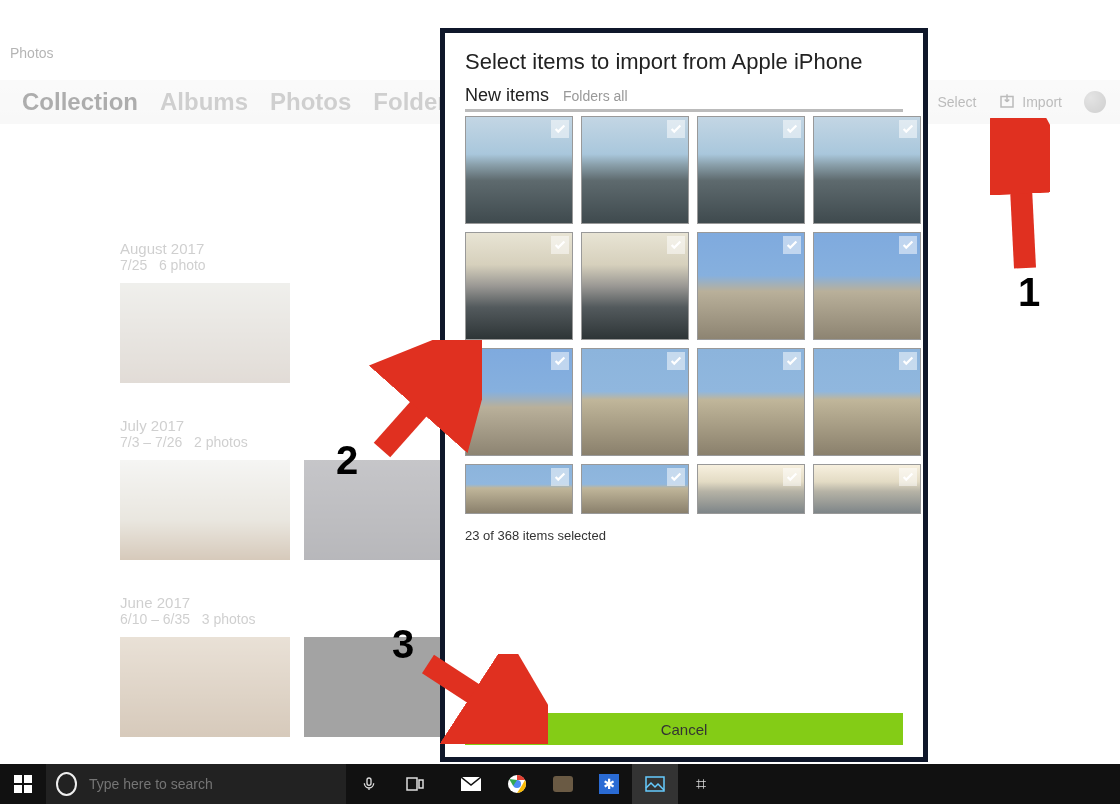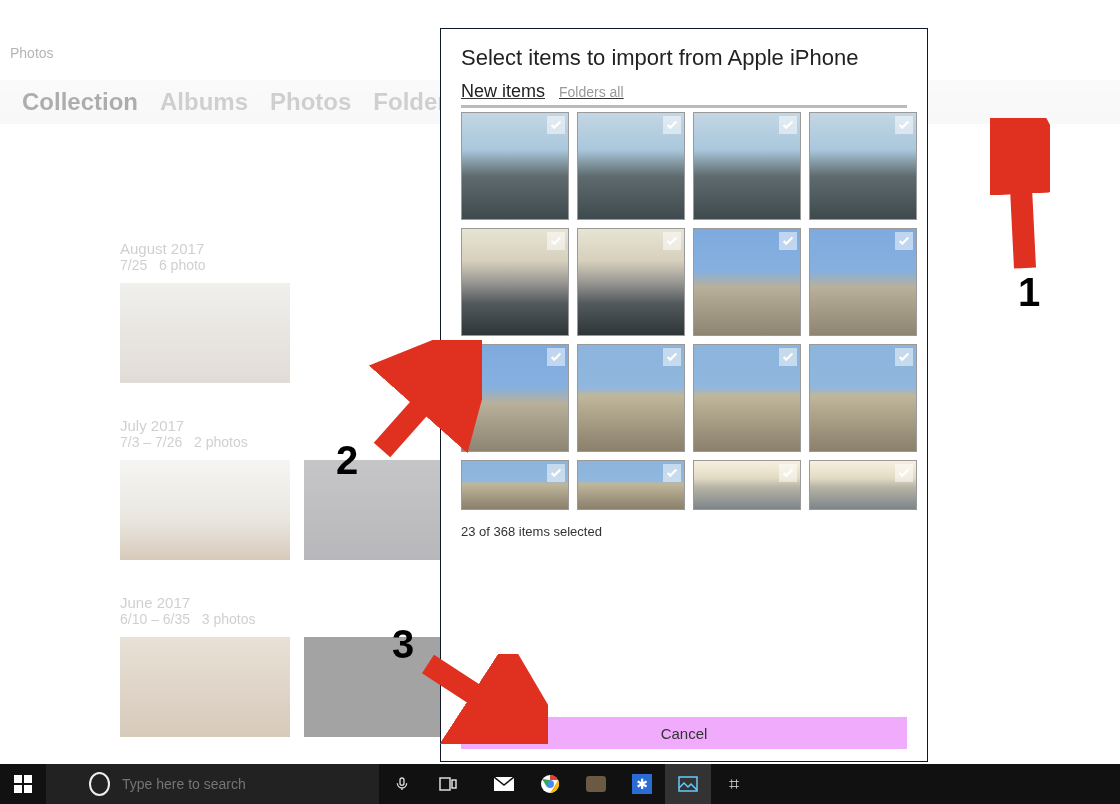--- a/index.html
+++ b/index.html
@@ -21,62 +21,77 @@
   .gphoto{width:170px;height:100px;background:#ccc;}
   
   .p-aug{background:linear-gradient(#d8d8d0,#b5a79a);}
   .p-jul1{background:linear-gradient(#e6e6e2,#c9c2b0 60%,#9a7a55);}
   .p-jul2{background:linear-gradient(#707078,#4d4d55);}
   .p-jun1{background:linear-gradient(#c8b49a,#9a7a55);}
   .p-jun2{background:#1a1a1a;}
   
   .fade{position:absolute;left:0;top:0;width:1120px;height:764px;background:rgba(255,255,255,0.6);}
   
-  .dialog{position:absolute;left:440px;top:28px;width:488px;height:734px;background:#fff;border:1px solid #0f172a;padding:16px 20px 12px 20px;box-sizing:border-box;display:flex;flex-direction:column;}
+  .dialog{position:absolute;left:440px;top:28px;width:488px;height:734px;background:#fff;border:5px solid #0f172a;padding:16px 20px 12px 20px;box-sizing:border-box;display:flex;flex-direction:column;}
   .dlg-title{font-size:22px;color:#222;margin-bottom:10px;}
-  .dlg-row{display:flex;align-items:baseline;gap:14px;margin-bottom:3px;text-decoration:underline;}
+  .dlg-row{display:flex;align-items:baseline;gap:14px;margin-bottom:3px;}
   .dlg-new{font-size:18px;color:#222;}
   .dlg-unsel{font-size:14px;color:#999;}
   .dlg-bar{height:3px;background:#bbb;margin-bottom:4px;}
   .thumb-grid{display:grid;grid-template-columns:repeat(4,108px);grid-auto-rows:108px;gap:8px;}
   .thumb{position:relative;border:1px solid #999;box-sizing:border-box;}
   .thumb .chk{position:absolute;top:3px;right:3px;width:18px;height:18px;background:rgba(255,255,255,0.5);display:flex;align-items:center;justify-content:center;color:#fff;}
   .thumb .chk svg{width:14px;height:14px;}
   .beach1{background:linear-gradient(#c3d6e4 0%,#a9c7dc 35%,#8aa0ab 45%,#5e6a6e 60%,#3f4a4e 100%);}
   .beach2{background:linear-gradient(#e8e4d4 0%,#d6d0bc 30%,#9a9894 50%,#535a5d 70%,#2e3537 100%);}
   .beachblue{background:linear-gradient(#7faade 0%,#86b0de 40%,#b9b09a 55%,#8d8472 100%);}
   .poles{background:linear-gradient(#8cb4dc 0%,#90b7de 40%,#c0b69a 48%,#8a806c 100%);}
   .ocean{background:linear-gradient(#f7f0df 0%,#e3dbc4 35%,#b6b3a6 55%,#7e8588 100%);}
   .dlg-count{font-size:13px;color:#333;}
   .dlg-spacer{flex:1;}
   .dlg-btns{display:flex;gap:8px;}
   .dlg-btn{flex:1;height:32px;background:#c8c8c8;color:#333;display:flex;align-items:center;justify-content:center;font-size:15px;}
-  .dlg-btn.cancel{background:#f0abfc;}
+  .dlg-btn.cancel{background:#84cc16;}
   
   .ann-num{position:absolute;font-size:40px;font-weight:700;color:#000;}
   .arrow{position:absolute;}
   
   .taskbar{position:absolute;left:0;bottom:0;width:1120px;height:40px;background:#111;display:flex;align-items:center;}
   .tb-item{width:46px;height:40px;display:flex;align-items:center;justify-content:center;color:#eee;}
   .tb-item.active{background:#333;}
-  .searchbox{height:40px;flex:0 0 300px;background:#222;display:flex;align-items:center;color:#aaa;padding-left:33px;}
+  .searchbox{height:40px;flex:0 0 300px;background:#222;display:flex;align-items:center;color:#aaa;}
   .searchbox input{background:transparent;border:none;outline:none;color:#ddd;font-size:14px;width:100%;}
   .cortana{width:20px;height:20px;border:2px solid #eee;border-radius:50%;margin:0 10px;}
 </style>
 </head>
 <body>
 
 <div class="window-title">Photos</div>
 
 <div class="navbar">
   <div class="navtabs">
     <div class="navtab active">Collection</div>
     <div class="navtab">Albums</div>
     <div class="navtab">Photos</div>
     <div class="navtab">Folders</div>
+  </div>
+  <div class="topbar-right">
+    <div class="top-action">
+      <span>Select</span>
+    </div>
+    <div class="top-action">
+      <span>
+        <svg width="18" height="18" viewBox="0 0 24 24" fill="none" stroke="#555" stroke-width="2">
+            <rect x="4" y="6" width="16" height="14"></rect>
+            <path d="M12 3v10m0 0l-3-3m3 3l3-3"></path>
+          </svg>
+      </span>
+      <span>Import</span>
+    </div>
+    <div class="avatar"></div>
   </div>
 </div>
 
 <div class="collection">
   <div>
     <div class="grp-title">August 2017</div>
     <div class="grp-sub">
       <span>7/25</span>&nbsp;&nbsp;&nbsp;<span>6 photo</span>
     </div>
     <div class="grp-photos">

